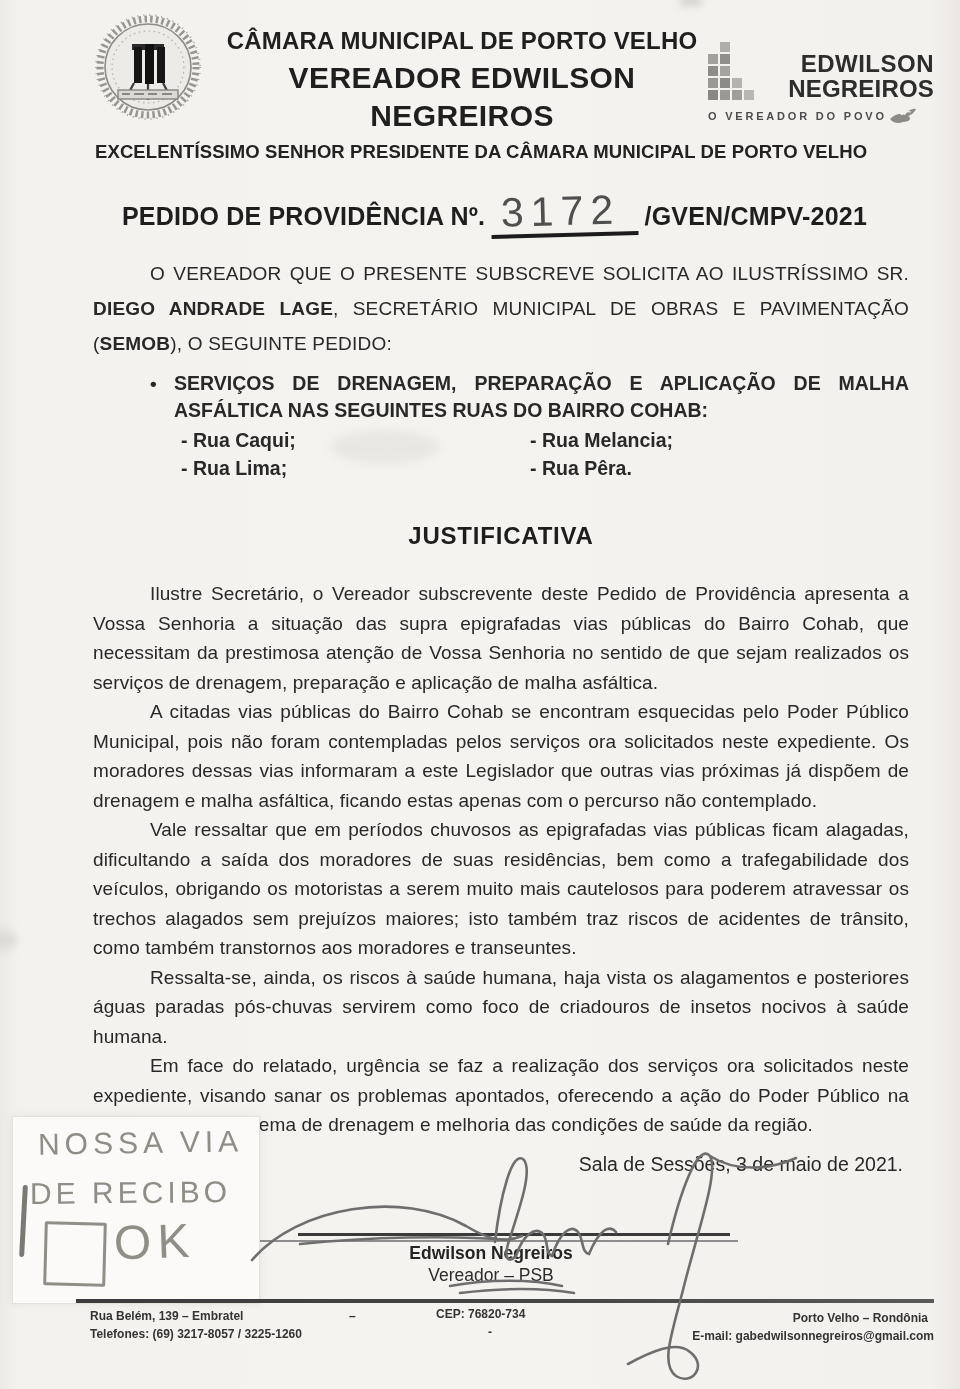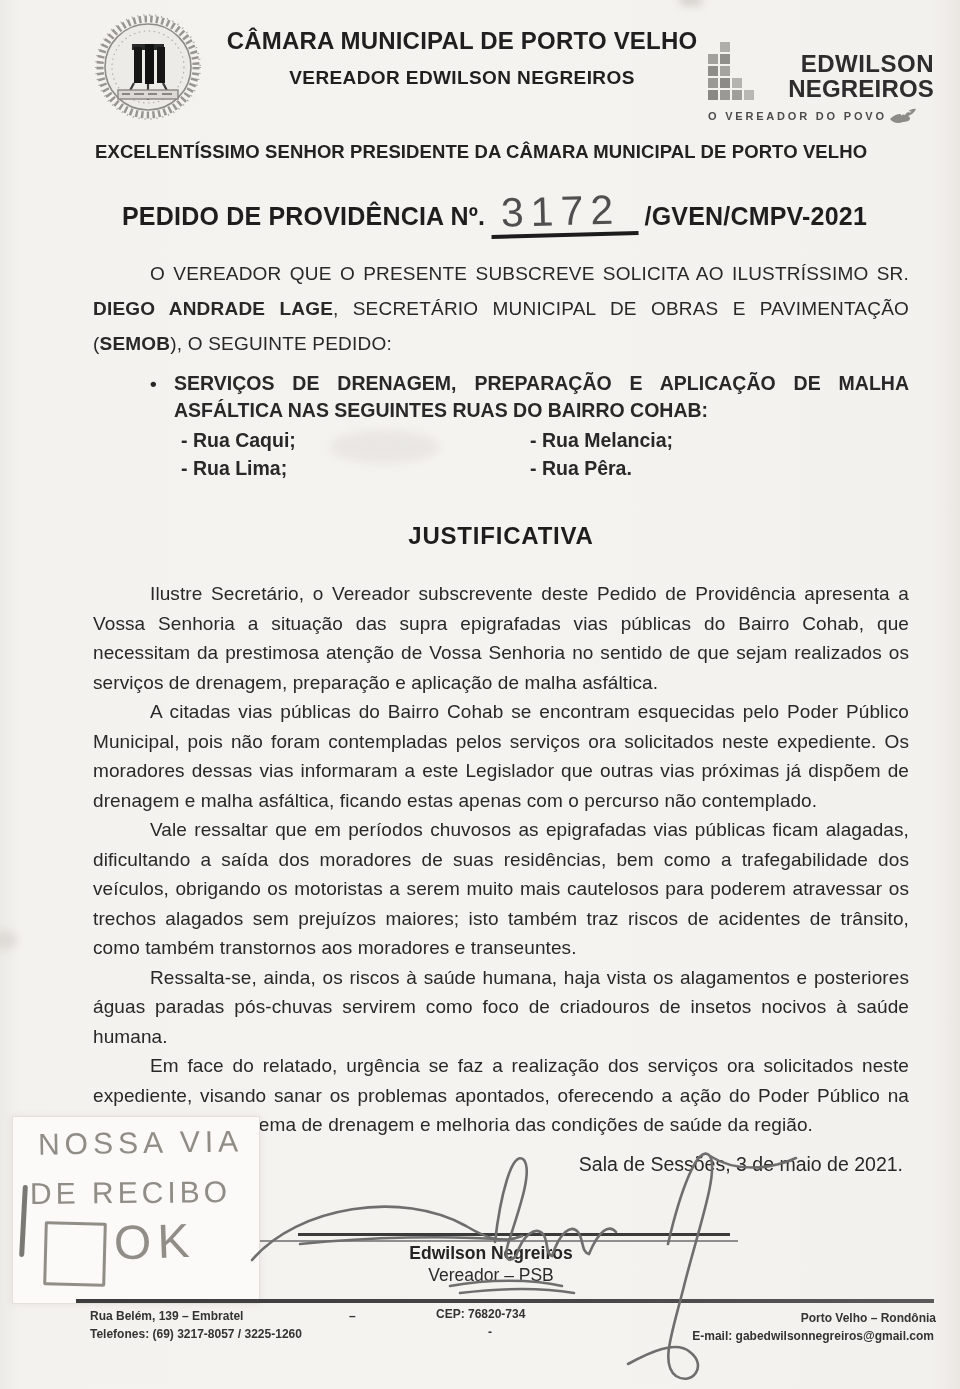--- a/index.html
+++ b/index.html
@@ -8,21 +8,21 @@
   .page {
     position:relative; width:960px; height:1389px; margin:0 auto;
     background:linear-gradient(90deg,#eceae6 0,#f4f2ef 2%,#f5f3f0 50%,#f3f1ee 97%,#eae7e3 100%);
     overflow:hidden; color:#262626;
   }
   
   .seal { position:absolute; left:84px; top:14px; width:128px; height:110px; }
   .org-block { position:absolute; left:212px; top:26px; width:500px; text-align:center; color:#1f1f1f; }
   .org-line1 { font-size:24px; font-weight:bold; line-height:30px; letter-spacing:.2px; }
   .org-line2 { font-size:23px; font-weight:bold; line-height:30px; }
-  .org-line3 { font-size:19px; font-weight:bold; line-height:38px; margin-top:3px; letter-spacing:.4px; }
+  .org-line3 { font-size:30px; font-weight:bold; line-height:38px; margin-top:3px; letter-spacing:.4px; }
   .logo { position:absolute; left:708px; top:42px; width:226px; }
   .logo-top { display:flex; align-items:flex-end; gap:7px; }
   .blocks { position:relative; width:50px; height:60px; flex:0 0 50px; }
   .blocks i { position:absolute; width:10px; height:10px; display:block; }
   .logo-name { flex:1; text-align:right; color:#2d2d2d; font-weight:bold; }
   .logo-name-top { font-size:24px; line-height:24px; letter-spacing:.5px; }
   .logo-name-bottom { font-size:24px; line-height:26px; letter-spacing:.2px; }
   .logo-tagline-row { display:flex; align-items:center; margin-top:4px; gap:0; }
   .logo-tagline { font-size:11px; font-weight:bold; letter-spacing:2.8px; color:#4c4c4c; white-space:nowrap; }
   .addressee { position:absolute; left:95px; top:141px; width:820px; font-size:18.5px; font-weight:bold; color:#222; letter-spacing:.1px; }
@@ -66,21 +66,21 @@
   .pen-mark { position:absolute; left:21px; top:1185px; width:5px; height:72px; background:#7b7973; border-radius:3px; transform:rotate(3deg); }
   
   .footer-rule { position:absolute; left:76px; top:1299px; width:858px; height:4px;
     background:linear-gradient(90deg,#3c3c3c 0,#454545 55%,#5a5a5a 100%); }
   .footer span { position:absolute; font-size:12px; font-weight:bold; color:#333; white-space:nowrap;text-align:center; }
   .f-address { left:90px; top:1309px; }
   .f-phones  { left:90px; top:1327px; }
   .f-dash1   { left:349px; top:1309px; }
   .f-cep     { left:436px; top:1307px; }
   .f-dash2   { left:488px; top:1325px; }
-  .f-city    { right:24px; top:1311px; }
+  .f-city    { right:32px; top:1311px; }
   .f-email   { right:26px; top:1329px; }
   
   .blob { position:absolute; background:#b9b5ae; opacity:.18; border-radius:50%; filter:blur(4px); }
 </style>
 </head>
 <body>
 
 <div class="page">
 
   <svg class="seal" viewBox="0 0 128 110">

